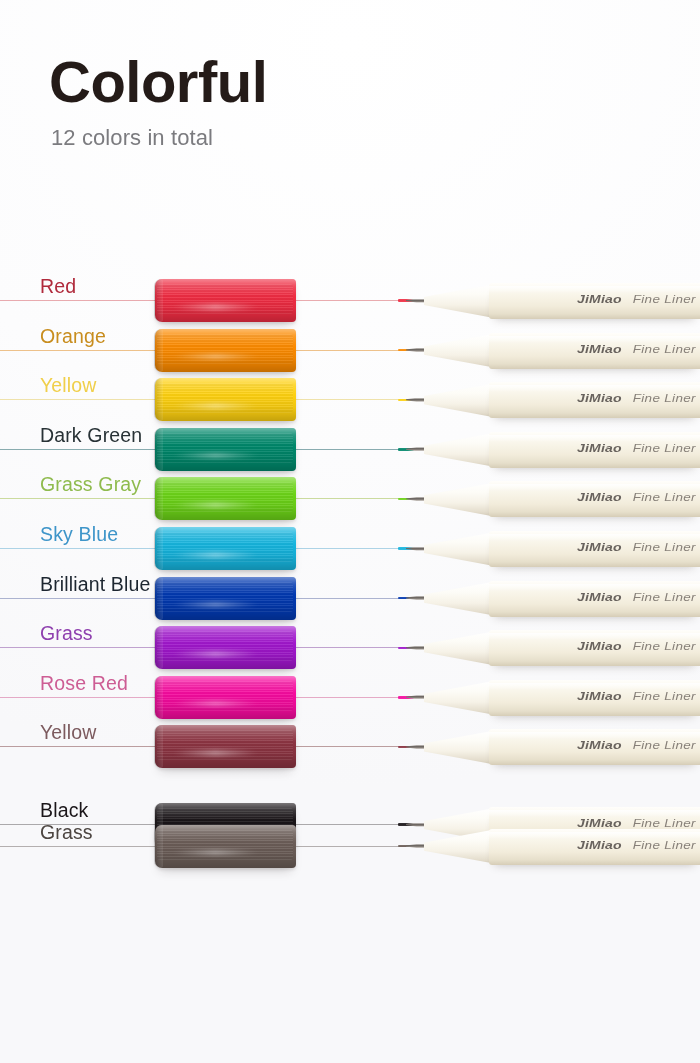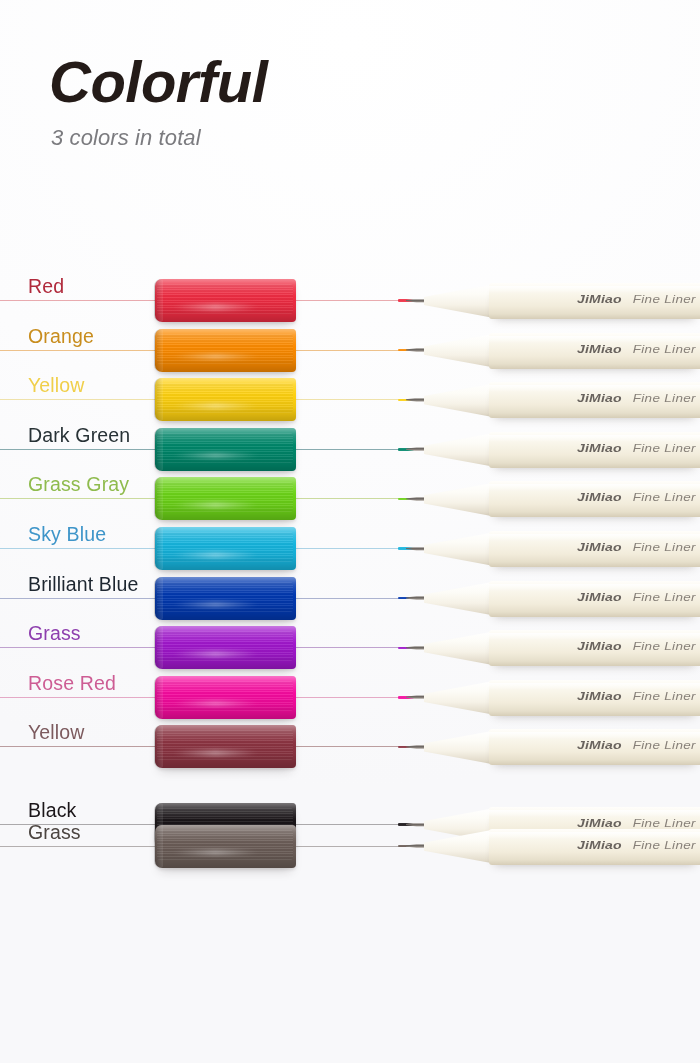--- a/index.html
+++ b/index.html
@@ -21,21 +21,20 @@
     background:
       radial-gradient(120% 70% at 50% 4%, #ffffff 0%, #fcfcfd 55%, #f8f8fa 100%);
   }
 
   
   .header {
     position: absolute;
     left: 49px;
     top: 52px;
     width: 560px;
-    font-style: italic;
   }
   .title {
     font-size: 58px;
     font-weight: bold;
     letter-spacing: -0.5px;
     color: #241b18;
     line-height: 1.02;
     margin: 0;
     white-space: nowrap;
   }
@@ -69,21 +68,21 @@
     left: 0;
     top: 24px;
     width: 700px;
     height: 1px;
     opacity: 0.72;
   }
 
   
   .label {
     position: absolute;
-    left: 28px;
+    left: 40px;
     top: -1px;
     font-size: 19.5px;
     line-height: 22px;
     letter-spacing: 0.15px;
     white-space: nowrap;
   }
 
   
   .cap {
     position: absolute;
@@ -232,21 +231,21 @@
     transform: scaleY(0.82);
   }
 </style>
 </head>
 <body>
 
 <div id="poster">
 
   <div class="header">
     <h1 class="title">Colorful</h1>
-    <div class="subtitle">3 colors in total</div>
+    <div class="subtitle">12 colors in total</div>
   </div>
 
   <div class="rows" id="rows">
       <div class="row" style="top: 276px; --cap: #ee2c42;">
         <div class="leader" style="background:#e08a90"></div>
         <div class="label" style="color:#b02a3c">Red</div>
         <div class="cap">
           <div class="body"></div>
           <div class="ribs"></div>
           <div class="shade"></div>

